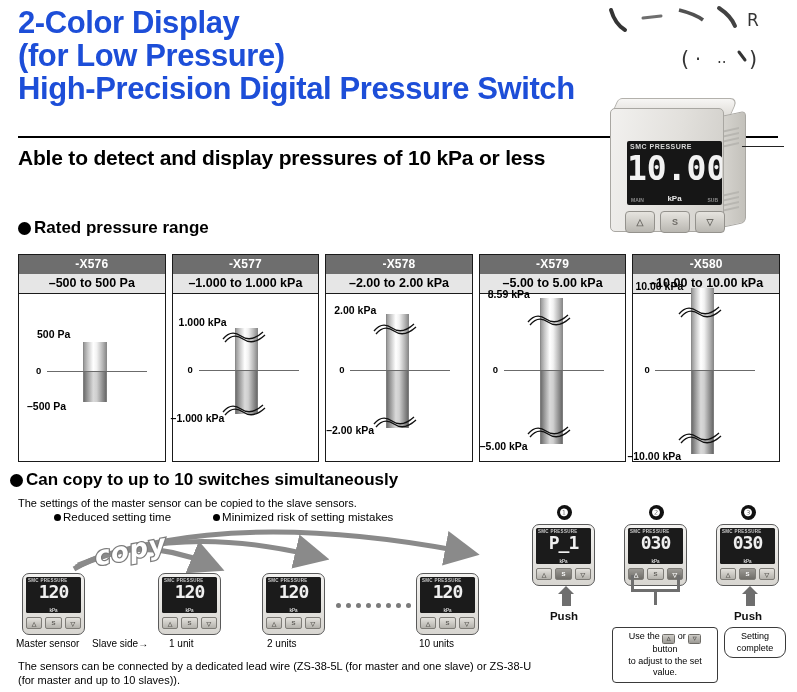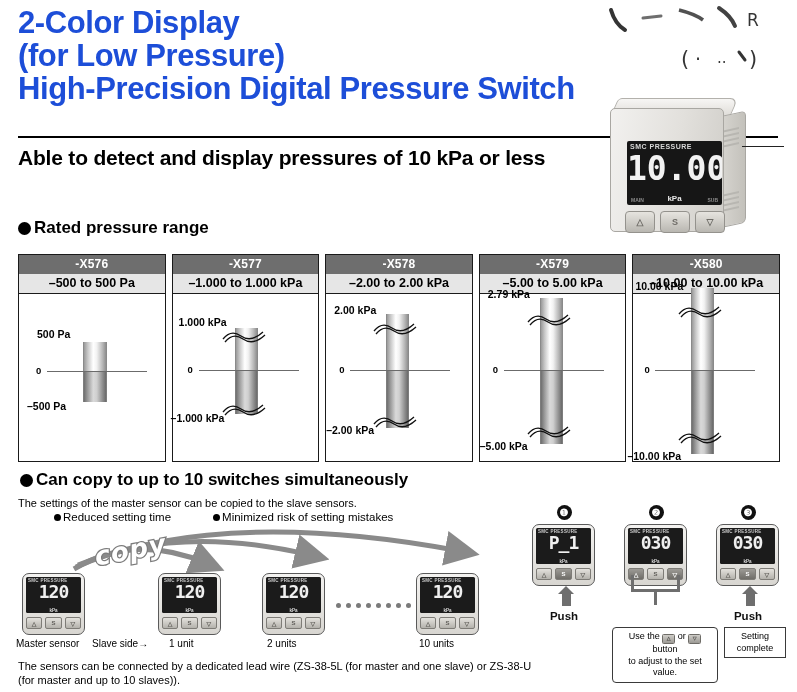--- a/index.html
+++ b/index.html
@@ -109,21 +109,21 @@
   }
   .bar-lower{
     position:absolute;
     background:linear-gradient(90deg,#6f6f6f 0%,#9d9d9d 18%,#d9d9d9 42%,#cfcfcf 58%,#8d8d8d 85%,#6a6a6a 100%);
     border-left:1px solid #7d7d7d;border-right:1px solid #7d7d7d;
   }
   .lbl-top,.lbl-bot{position:absolute;font-size:10.5px;font-weight:bold;color:#000;white-space:nowrap;}
   .brk{position:absolute;width:52px;height:18px;}
 
   
-  .h-copy{position:absolute;left:20px;top:470px;}
+  .h-copy{position:absolute;left:10px;top:470px;}
   .copy-text1{position:absolute;left:18px;top:497px;font-size:11px;color:#000;}
   .copy-text2{position:absolute;left:18px;top:511px;font-size:11.5px;color:#000;display:flex;gap:6px;}
   .copy-text2 .b{display:flex;align-items:center;padding-left:36px;}
   .copy-text2 .b i{display:inline-block;width:7px;height:7px;border-radius:50%;background:#000;margin-right:2px;}
 
   .copy-stage{position:absolute;left:14px;top:525px;width:500px;height:135px;}
   .copy-word{
     position:absolute;left:80px;top:10px;
     font-size:26px;font-weight:bold;font-style:italic;
     color:#ffffff;
@@ -320,21 +320,21 @@
         <div class="axis-line" style="left:24px;top:76px;width:100px;"></div>
         <div class="axis-zero" style="left:13px;top:70px;">0</div>
         <svg class="brk" style="left:44px;top:16px;" viewBox="0 0 52 18">
           <path d="M4 12 Q12 2 22 9 Q32 16 44 5" stroke="#111" stroke-width="1.3" fill="none"></path>
           <path d="M6 15 Q14 5 24 12 Q34 19 46 8" stroke="#111" stroke-width="1.3" fill="none"></path>
         </svg>
         <svg class="brk" style="left:44px;top:128px;" viewBox="0 0 52 18">
           <path d="M4 12 Q12 2 22 9 Q32 16 44 5" stroke="#111" stroke-width="1.3" fill="none"></path>
           <path d="M6 15 Q14 5 24 12 Q34 19 46 8" stroke="#111" stroke-width="1.3" fill="none"></path>
         </svg>
-        <div class="lbl-top" style="left:8px;top:-6px;">2.79 kPa</div>
+        <div class="lbl-top" style="left:8px;top:-6px;">8.59 kPa</div>
         <div class="lbl-bot" style="left:0px;top:146px;">–5.00 kPa</div>
       </div>
     </div>
 
     <div class="range-card">
       <div class="rc-model">-X580</div>
       <div class="rc-range">–10.00 to 10.00 kPa</div>
       <div class="rc-plot">
         <div class="bar" style="left:58px;top:-6px;width:21px;height:83px;"></div>
         <div class="bar-lower" style="left:58px;top:77px;width:21px;height:83px;"></div>
@@ -516,19 +516,19 @@
     </div>
 
     <div class="callout" style="left:84px;top:122px;width:96px;">
       <span>Use the</span>
       <span class="mini-btn">△</span>
       <span>or</span>
       <span class="mini-btn">▽</span>
       <span>button</span>
       <div>to adjust to the set value.</div>
     </div>
-    <div class="callout" style="left:196px;top:122px;width:52px;border-radius:0;">
+    <div class="callout" style="left:196px;top:122px;width:52px;border-radius:9px;">
       <div>Setting</div>
       <div>complete</div>
     </div>
   </div>
 
 </div>
 
 </body></html>

